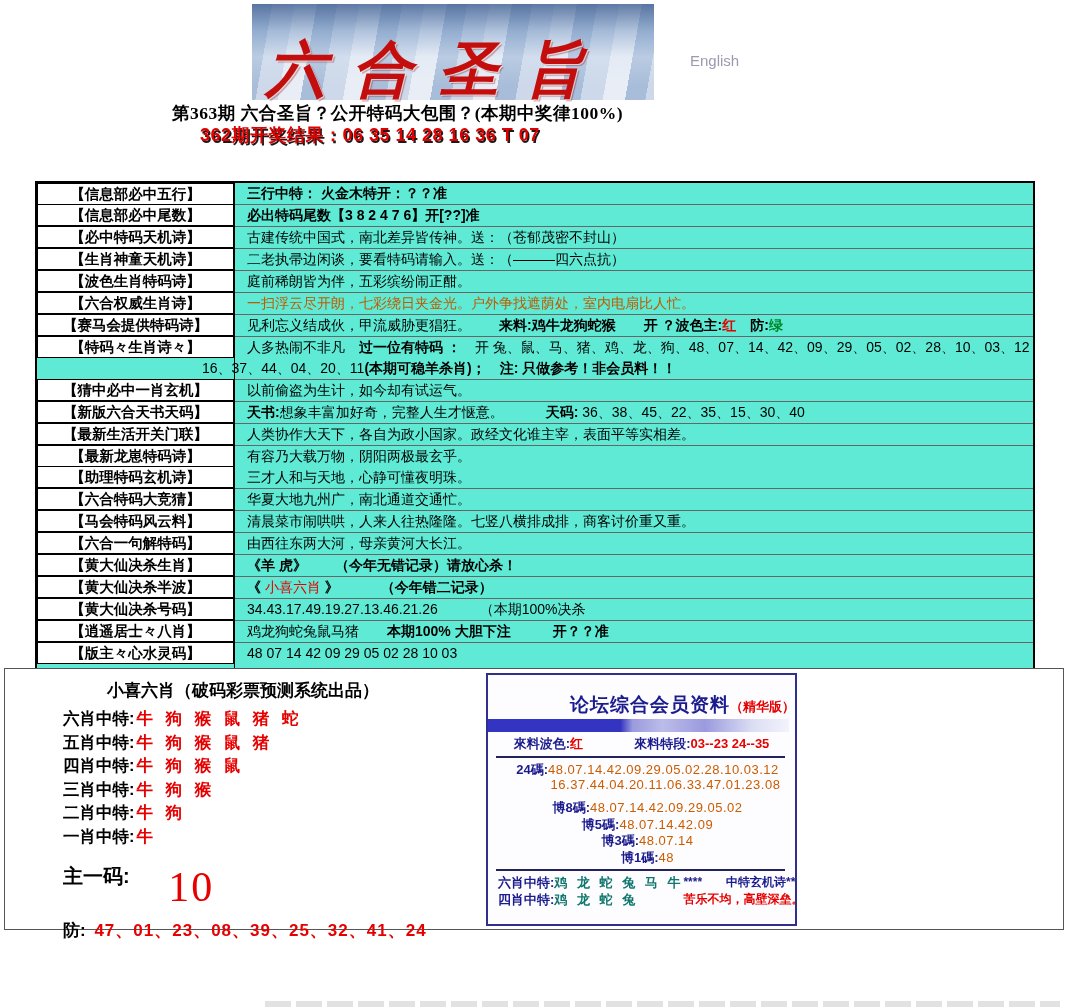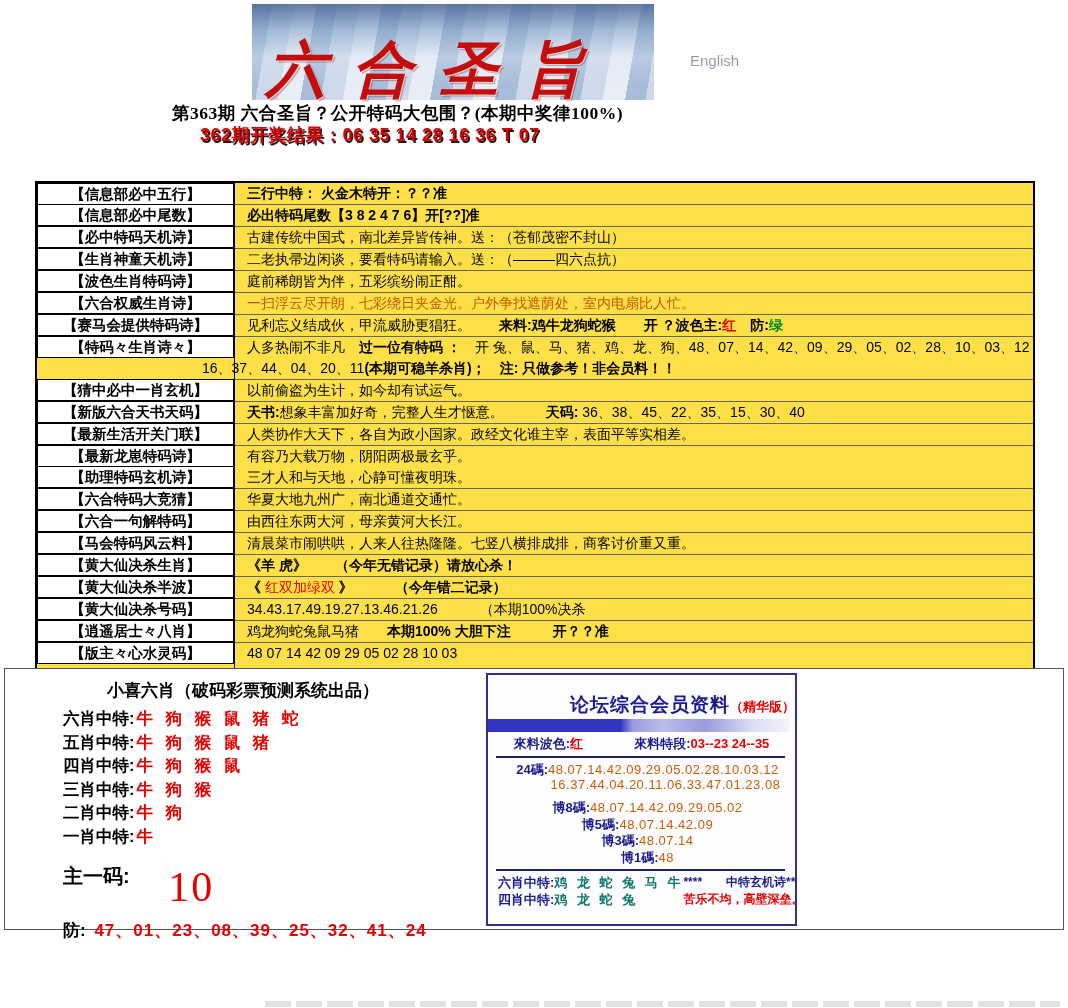--- a/index.html
+++ b/index.html
@@ -28,21 +28,21 @@
     letter-spacing:.5px; font-family:"Liberation Serif", serif; white-space:nowrap;text-align:center;
   }
   .result-line {
     position:absolute; left:200px; top:123px; font-size:18px; font-weight:bold;
     color:#e00000; letter-spacing:.5px; white-space:nowrap;
     text-shadow:1.5px 1.5px 0 #1a1a1a;
   }
   
   .main-table {
     position:absolute; left:35px; top:181px; width:1000px;
-    border:2px solid #000; background:#fde047;
+    border:2px solid #000; background:#5eead4;
   }
   .trow { display:flex; }
   .tlabelwrap { width:198px; flex:none; border-right:1px solid #000; }
   .tlabel {
     border:1px solid #000; margin-top:-1px; height:22px; line-height:20px;
     text-align:center; font-weight:bold; font-size:14.5px; white-space:nowrap; overflow:hidden;
     background:#fff;
   }
   .trow:first-child .tlabel { margin-top:0; }
   .tlabel:empty { border:none; background:transparent; }
@@ -230,48 +230,48 @@
     <div class="trow">
       <div class="tlabelwrap">
         <div class="tlabel">【六合特码大竞猜】</div>
       </div>
       <div class="tcontent">
         <div class="tline"><span>华夏大地九州广，南北通道交通忙。</span></div>
       </div>
     </div>
     <div class="trow">
       <div class="tlabelwrap">
+        <div class="tlabel">【马会特码风云料】</div>
+      </div>
+      <div class="tcontent">
+        <div class="tline"><span>清晨菜市闹哄哄，人来人往热隆隆。七竖八横排成排，商客讨价重又重。</span></div>
+      </div>
+    </div>
+    <div class="trow">
+      <div class="tlabelwrap">
         <div class="tlabel">【六合一句解特码】</div>
       </div>
       <div class="tcontent">
         <div class="tline"><span>由西往东两大河，母亲黄河大长江。</span></div>
       </div>
     </div>
     <div class="trow">
       <div class="tlabelwrap">
-        <div class="tlabel">【马会特码风云料】</div>
-      </div>
-      <div class="tcontent">
-        <div class="tline"><span>清晨菜市闹哄哄，人来人往热隆隆。七竖八横排成排，商客讨价重又重。</span></div>
-      </div>
-    </div>
-    <div class="trow">
-      <div class="tlabelwrap">
         <div class="tlabel">【黄大仙决杀生肖】</div>
       </div>
       <div class="tcontent">
         <div class="tline"><span class="sb">《羊 虎》　　（今年无错记录）请放心杀！</span></div>
       </div>
     </div>
     <div class="trow">
       <div class="tlabelwrap">
         <div class="tlabel">【黄大仙决杀半波】</div>
       </div>
       <div class="tcontent">
-        <div class="tline"><span class="sb">《 </span><span class="sr">红双加绿双</span><span class="sb"> 》　　　（今年错二记录）</span></div>
+        <div class="tline"><span class="sb">《 </span><span class="sr">小喜六肖</span><span class="sb"> 》　　　（今年错二记录）</span></div>
       </div>
     </div>
     <div class="trow">
       <div class="tlabelwrap">
         <div class="tlabel">【黄大仙决杀号码】</div>
       </div>
       <div class="tcontent">
         <div class="tline"><span>34.43.17.49.19.27.13.46.21.26　　　（本期100%决杀</span></div>
       </div>
     </div>

